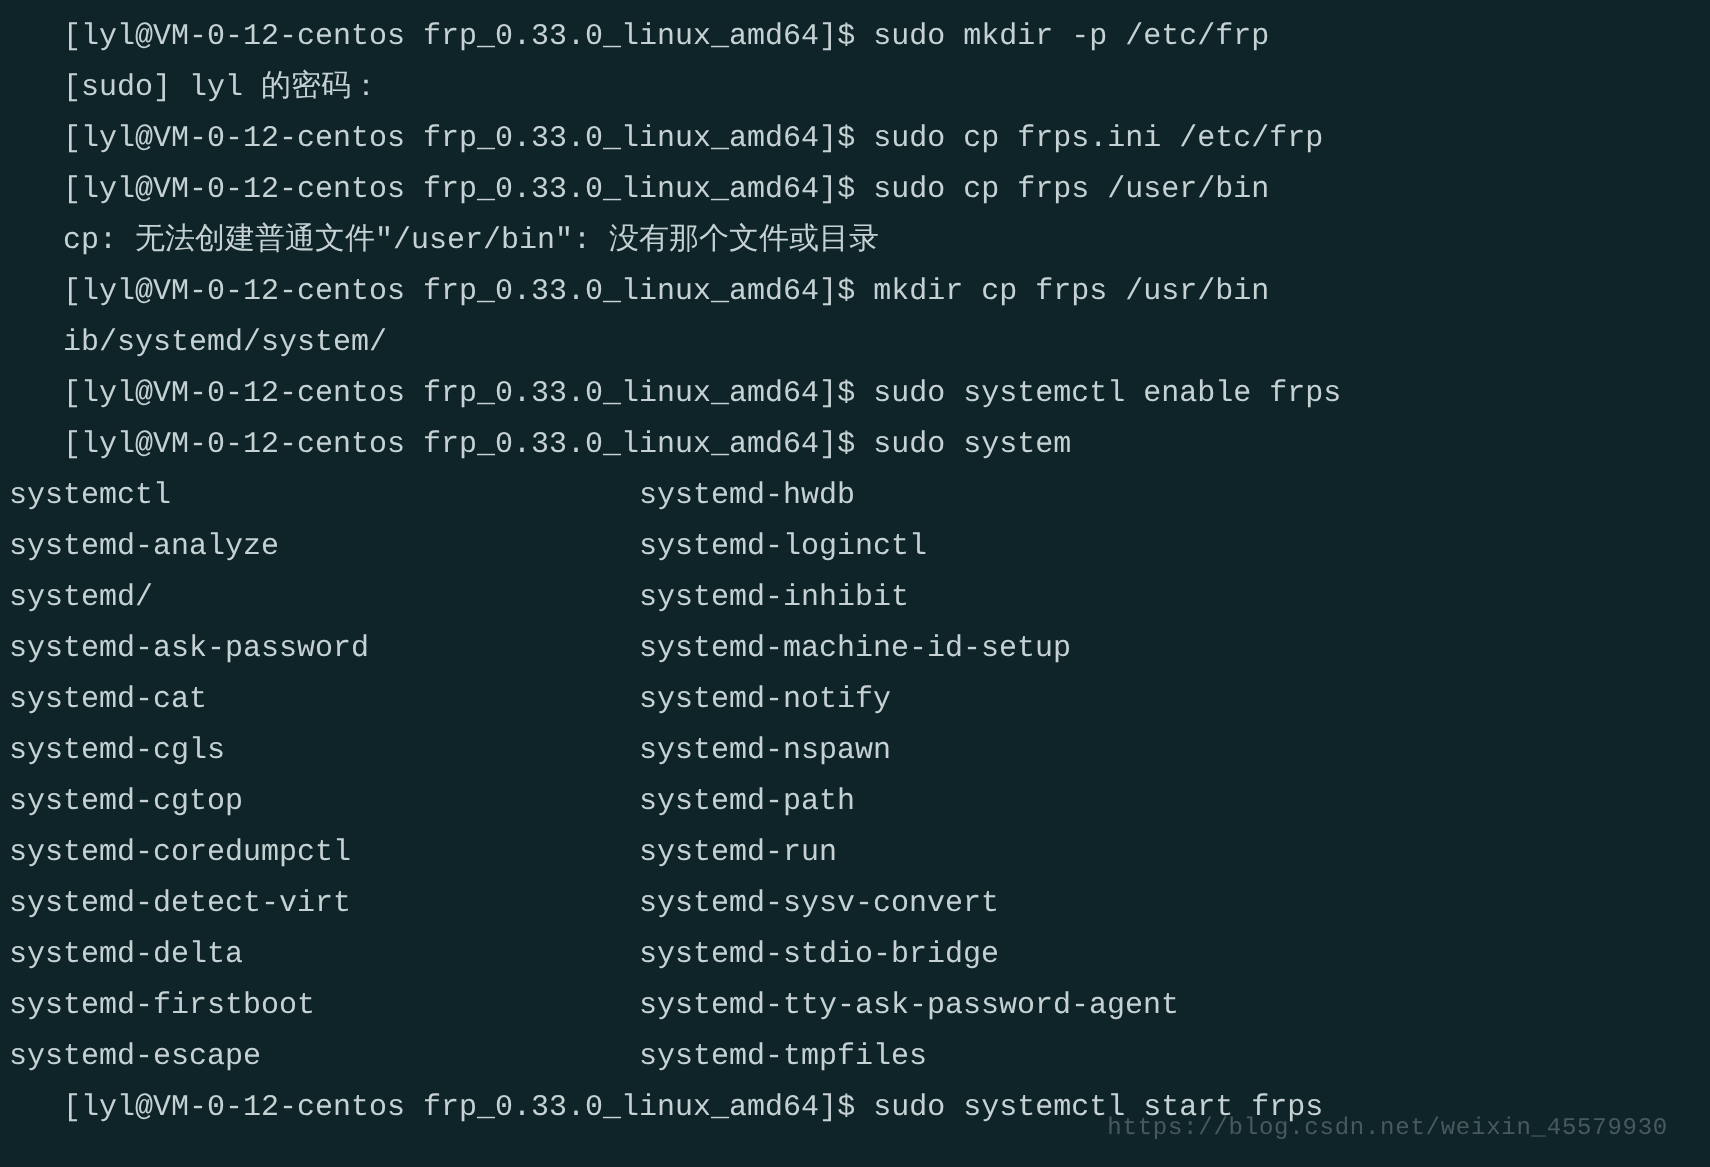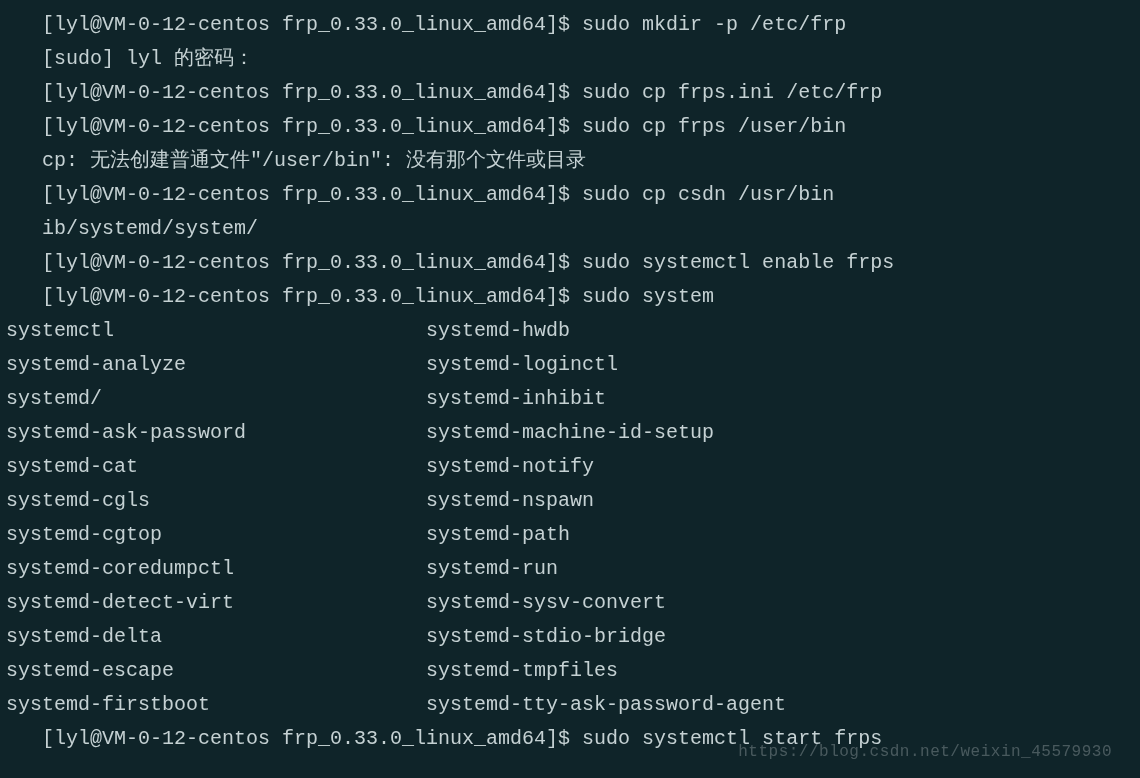--- a/index.html
+++ b/index.html
@@ -45,21 +45,21 @@
 <span class="line"><span>[lyl@VM-0-12-centos frp_0.33.0_linux_amd64]$ </span><span>sudo mkdir -p /etc/frp</span></span>
 
 <span class="line"><span>[sudo] lyl 的密码：</span></span>
 
 <span class="line"><span>[lyl@VM-0-12-centos frp_0.33.0_linux_amd64]$ </span><span>sudo cp frps.ini /etc/frp</span></span>
 
 <span class="line"><span>[lyl@VM-0-12-centos frp_0.33.0_linux_amd64]$ </span><span>sudo cp frps /user/bin</span></span>
 
 <span class="line"><span>cp: 无法创建普通文件"/user/bin": 没有那个文件或目录</span></span>
 
-<span class="line"><span>[lyl@VM-0-12-centos frp_0.33.0_linux_amd64]$ </span><span>sudo cp csdn /usr/bin</span></span>
+<span class="line"><span>[lyl@VM-0-12-centos frp_0.33.0_linux_amd64]$ </span><span>mkdir cp frps /usr/bin</span></span>
 
 
 <span class="line"><span>ib/systemd/system/</span></span>
 
 <span class="line"><span>[lyl@VM-0-12-centos frp_0.33.0_linux_amd64]$ </span><span>sudo systemctl enable frps</span></span>
 
 <span class="line"><span>[lyl@VM-0-12-centos frp_0.33.0_linux_amd64]$ </span><span>sudo system</span></span>
 
 <div class="completion-row">
       <span class="completion-col1">systemctl</span>
@@ -95,25 +95,25 @@
     </div>
 <div class="completion-row">
       <span class="completion-col1">systemd-detect-virt</span>
       <span class="completion-col2">systemd-sysv-convert</span>
     </div>
 <div class="completion-row">
       <span class="completion-col1">systemd-delta</span>
       <span class="completion-col2">systemd-stdio-bridge</span>
     </div>
 <div class="completion-row">
+      <span class="completion-col1">systemd-firstboot</span>
+      <span class="completion-col2">systemd-tty-ask-password-agent</span>
+    </div>
+<div class="completion-row">
       <span class="completion-col1">systemd-escape</span>
       <span class="completion-col2">systemd-tmpfiles</span>
-    </div>
-<div class="completion-row">
-      <span class="completion-col1">systemd-firstboot</span>
-      <span class="completion-col2">systemd-tty-ask-password-agent</span>
     </div>
 
 <span class="line"><span>[lyl@VM-0-12-centos frp_0.33.0_linux_amd64]$ </span><span>sudo systemctl start frps</span></span>
 
 </div>
 
 <div class="watermark">https://blog.csdn.net/weixin_45579930</div>
 
 </body></html>

